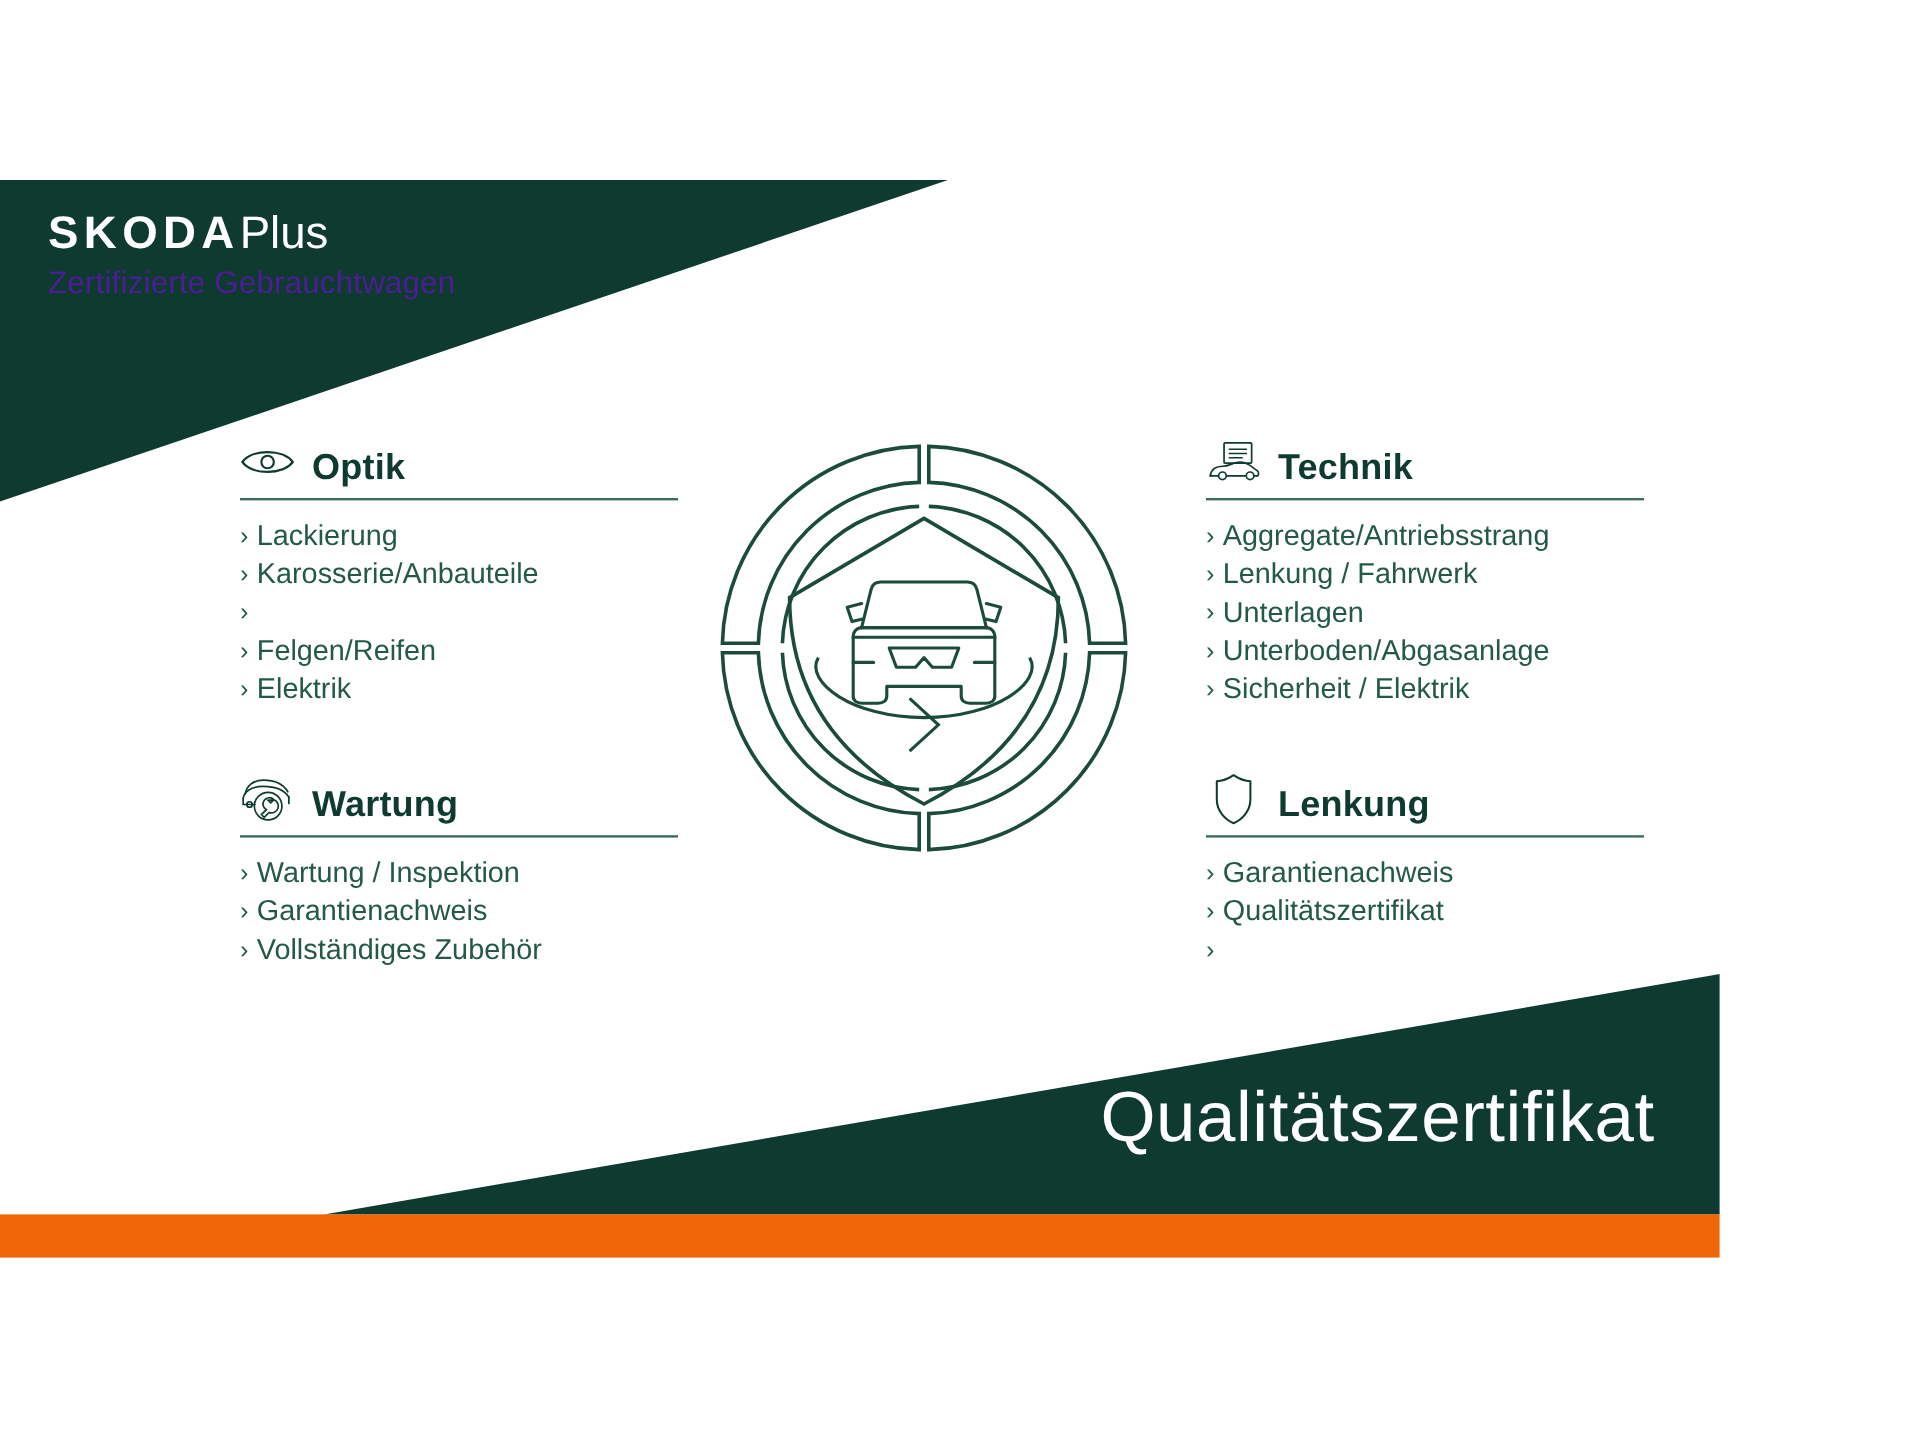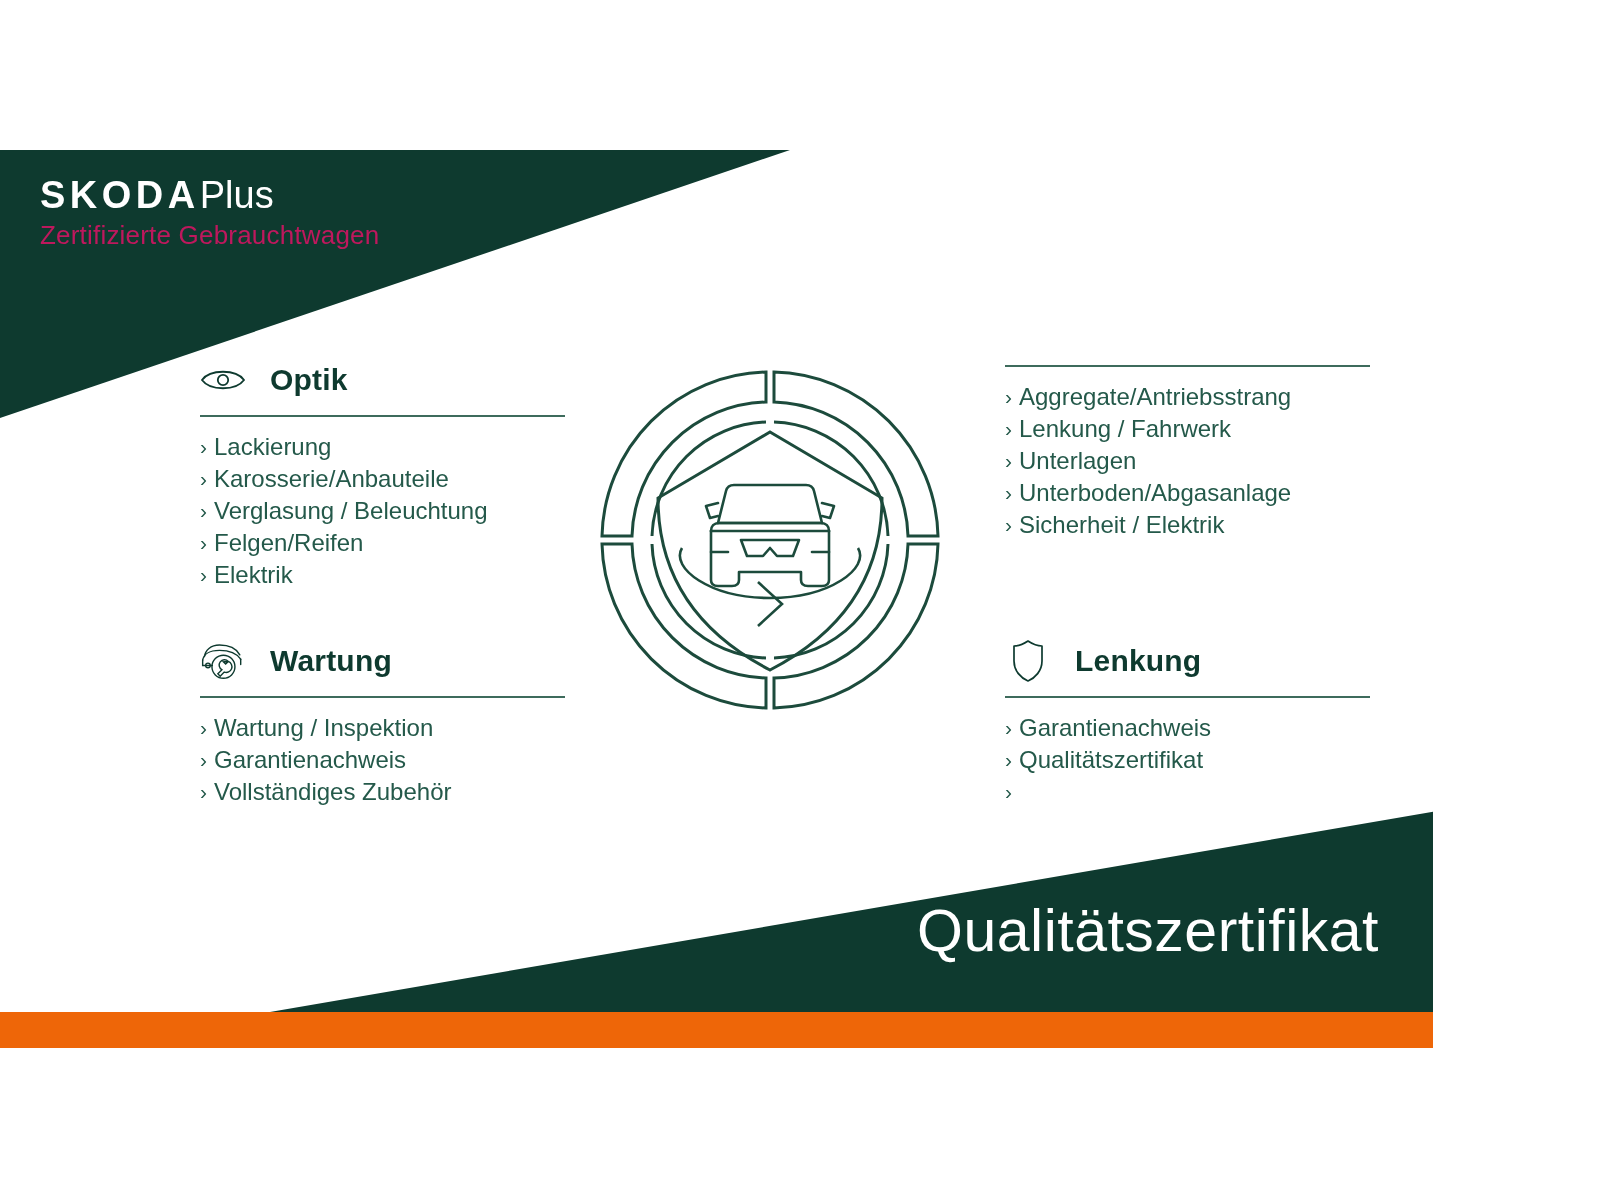--- a/index.html
+++ b/index.html
@@ -36,35 +36,35 @@
     font-size:38px;
     font-weight:400;
     line-height:1;
     color:#ffffff;
   }
   .brand-sub{
     margin-top:6px;
     font-size:26px;
     font-weight:400;
     letter-spacing:.2px;
-    color:#be185d;
+    color:#4c1d95;
     white-space:nowrap;
   }
 
   
   .col{position:absolute;width:365px;}
   .col-left{left:200px;}
   .col-right{left:1005px;}
   .row-top{top:355px;}
   .row-bottom{top:636px;}
 
   .cat-head{
-    display:flex;align-items:center;
+    display:flex;align-items:flex-end;
     height:50px;
-    gap:24px;
+    gap:14px;
   }
   .cat-icon{
     width:46px;height:40px;
     display:flex;align-items:center;justify-content:center;
     flex:0 0 auto;
   }
   .cat-icon svg{display:block;}
   .cat-title{
     font-size:30px;
     font-weight:700;
@@ -154,34 +154,50 @@
       <li>
           <span class="chev">›</span>
           <span>Lackierung</span>
         </li>
       <li>
           <span class="chev">›</span>
           <span>Karosserie/Anbauteile</span>
         </li>
       <li>
           <span class="chev">›</span>
-          <span>Verglasung / Beleuchtung</span>
         </li>
       <li>
           <span class="chev">›</span>
           <span>Felgen/Reifen</span>
         </li>
       <li>
           <span class="chev">›</span>
           <span>Elektrik</span>
         </li>
     </ul>
   </div>
 
   <div class="col col-right row-top">
+    <div class="cat-head">
+      <span class="cat-icon">
+        <svg width="52" height="40" viewBox="0 0 52 40" fill="none" stroke="#0E3A2F" stroke-width="1.6" stroke-linecap="round">
+          <rect x="17" y="2" width="26" height="19" rx="1"></rect>
+          <line x1="22" y1="8" x2="38" y2="8"></line>
+          <line x1="22" y1="12" x2="38" y2="12"></line>
+          <line x1="22" y1="16" x2="34" y2="16"></line>
+          <path d="M4 33 C 5 26, 11 24, 16 24 C 22 24, 26 20, 32 20 C 40 20, 44 26, 48 28 C 50 29, 50 33, 48 33"></path>
+          <line x1="4" y1="33" x2="11" y2="33"></line>
+          <line x1="20" y1="33" x2="37" y2="33"></line>
+          <line x1="45" y1="33" x2="48" y2="33"></line>
+          <circle cx="15.5" cy="33" r="3.6"></circle>
+          <circle cx="41.5" cy="33" r="3.6"></circle>
+        </svg>
+      </span>
+      <span class="cat-title">Technik</span>
+    </div>
     <div class="cat-rule"></div>
     <ul class="cat-list">
       <li>
           <span class="chev">›</span>
           <span>Aggregate/Antriebsstrang</span>
         </li>
       <li>
           <span class="chev">›</span>
           <span>Lenkung / Fahrwerk</span>
         </li>

